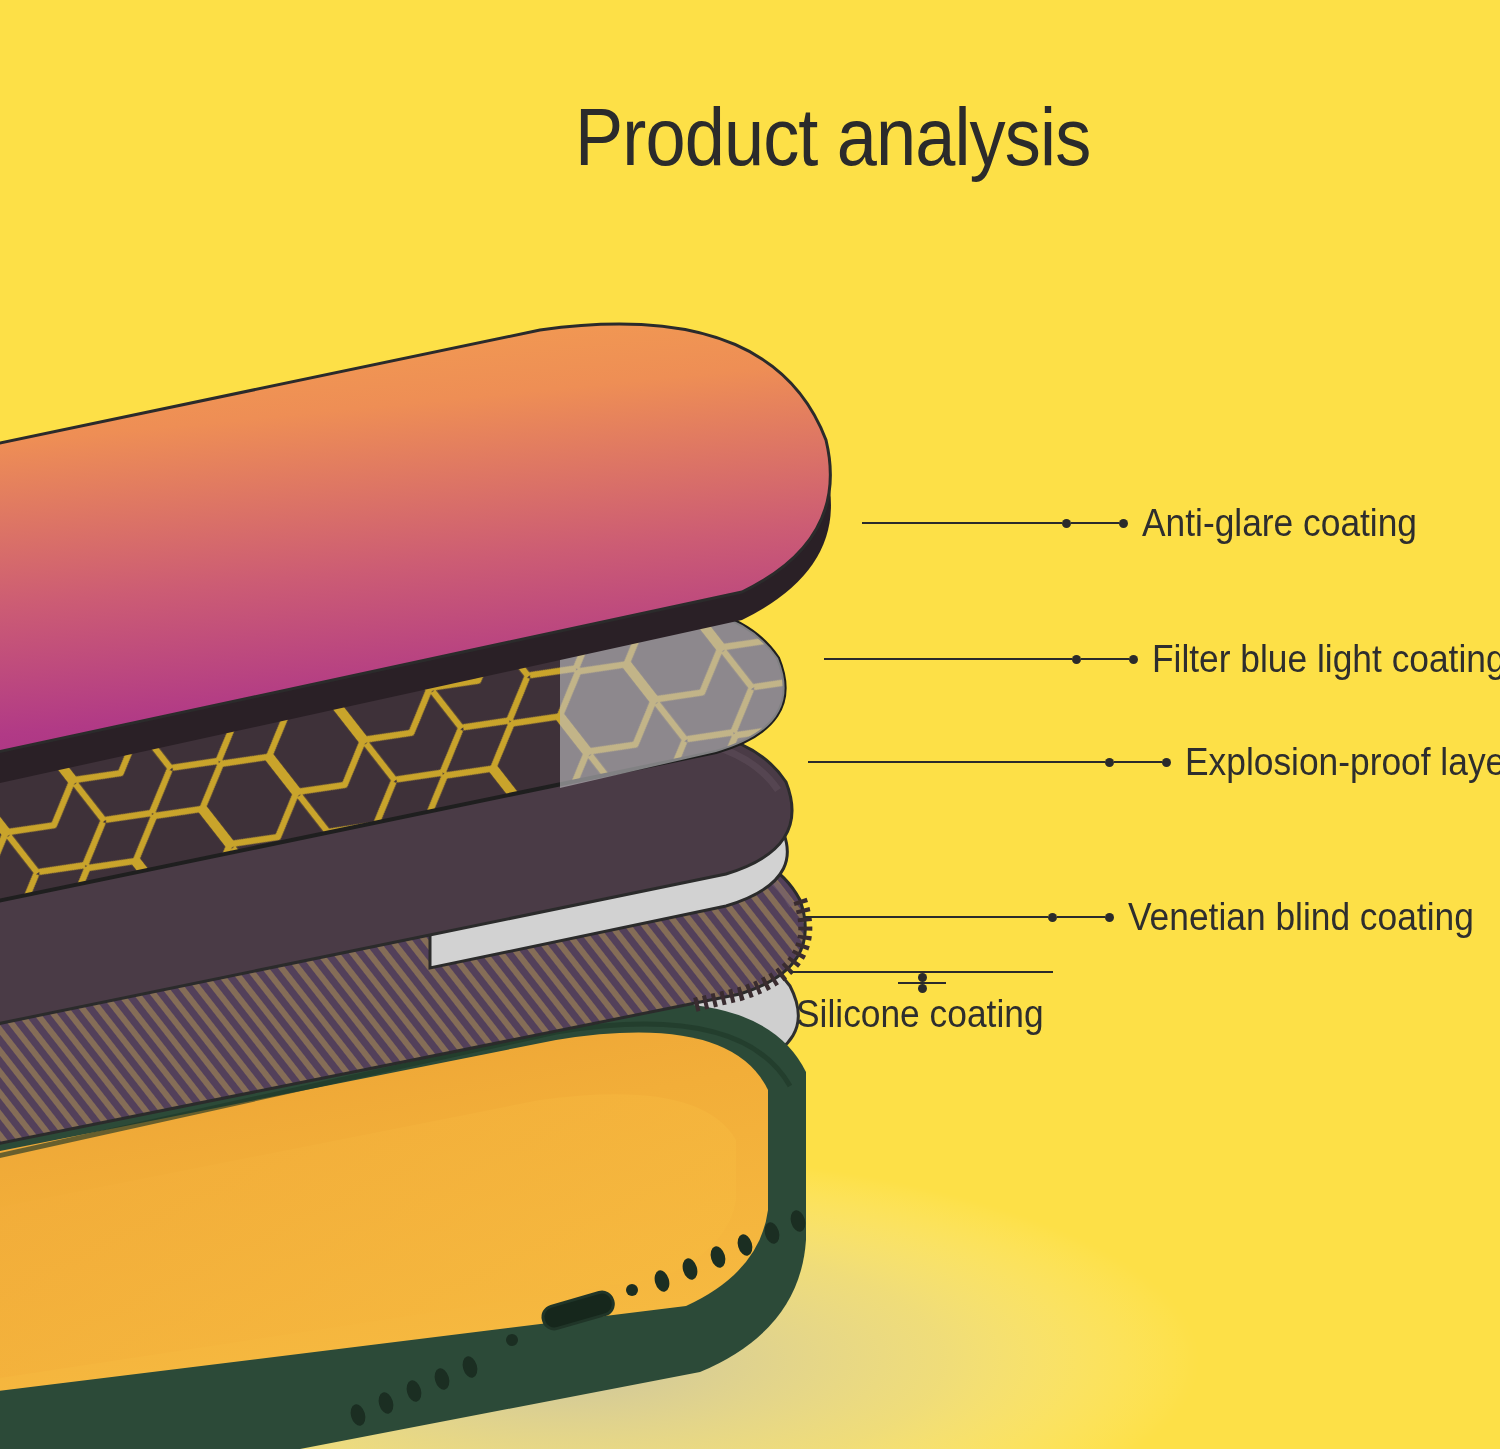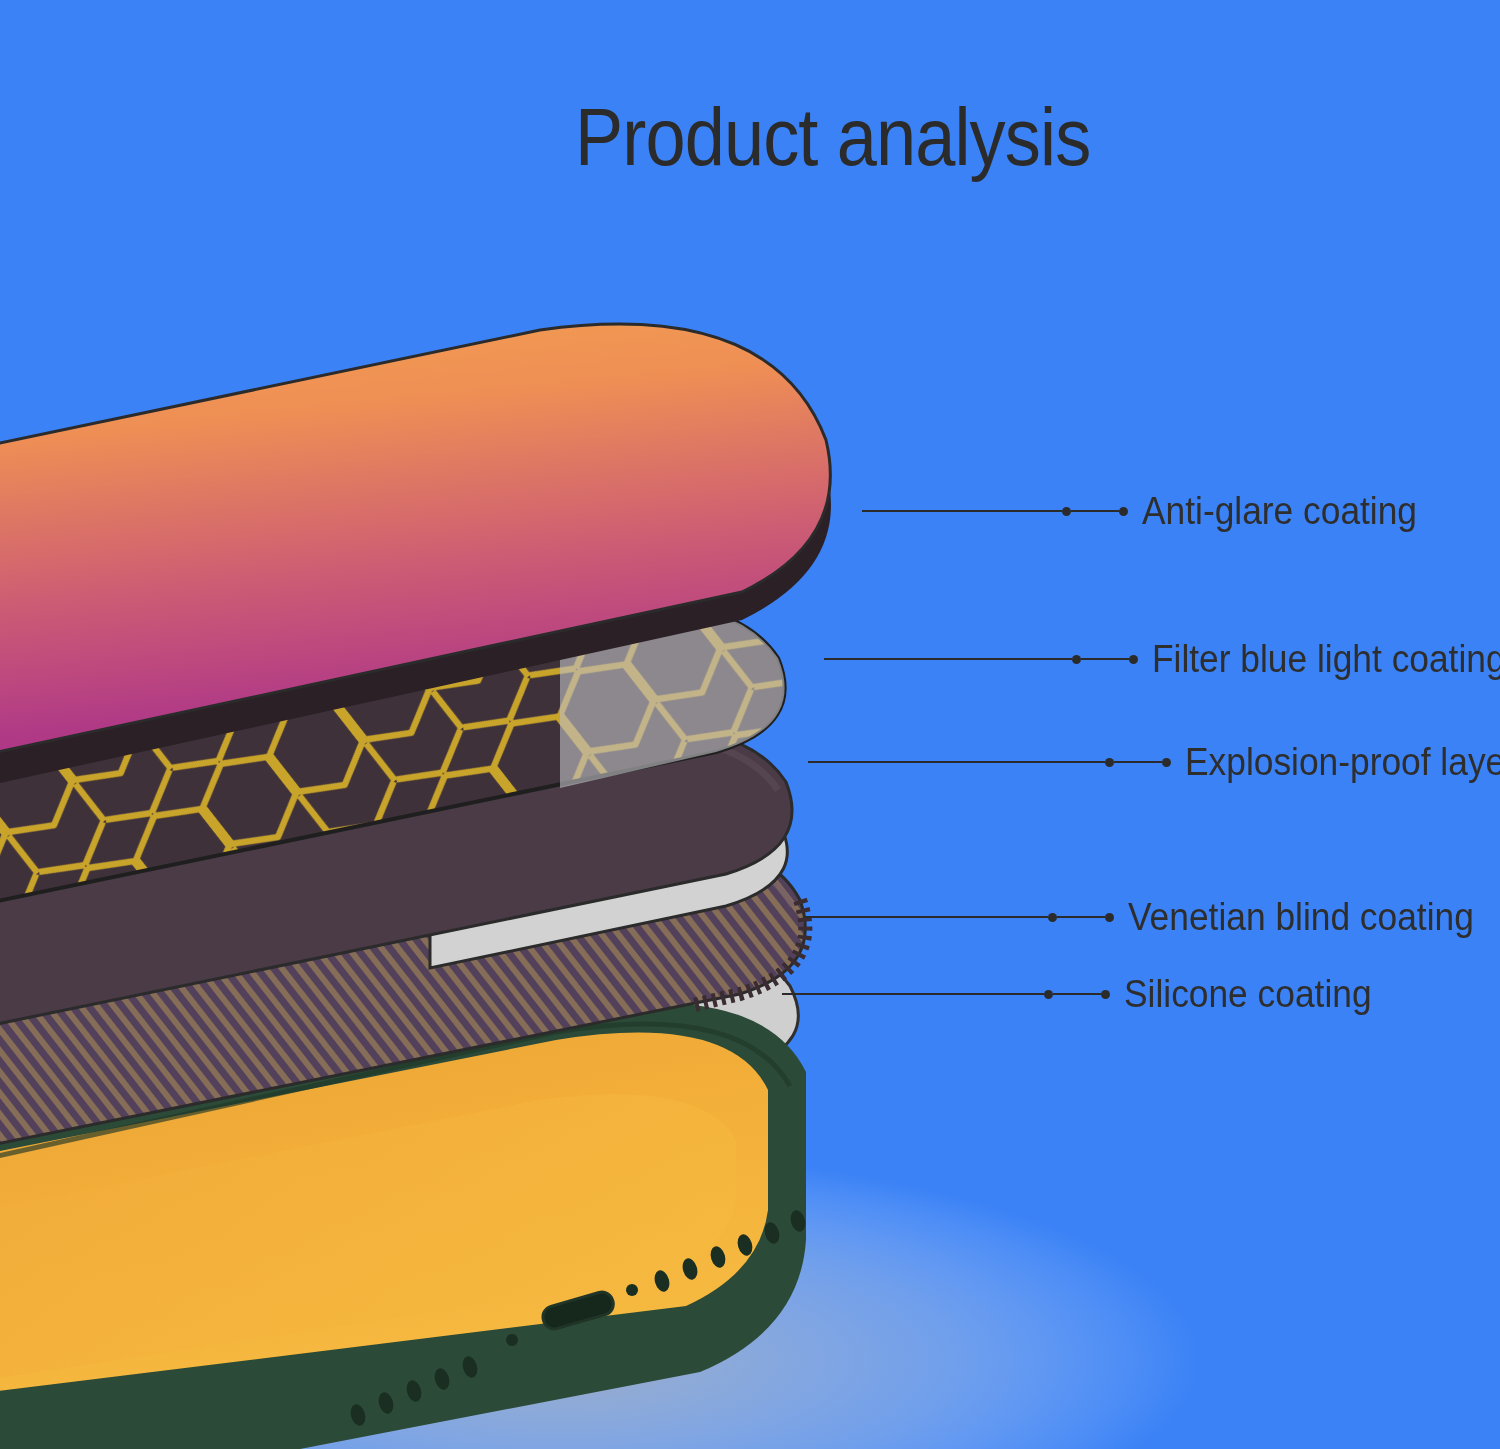--- a/index.html
+++ b/index.html
@@ -4,21 +4,21 @@
 <style>
   html, body {
     margin: 0;
     padding: 0;
     background: #ffffff;
   }
   #stage {
     position: relative;
     width: 1500px;
     height: 1449px;
-    background: #3b82f6;
+    background: #fde047;
     overflow: hidden;
     font-family: "Liberation Sans", sans-serif;
   }
 
   
   #page-title {
     position: absolute;
     left: 575px;
     top: 96px;
     width: 830px;
@@ -65,25 +65,25 @@
   .callout .lbl {
     font-size: 38px;
     color: #2e2e2e;
     letter-spacing: 0px;
     margin-left: 14px;
     transform: scaleX(0.93);
     transform-origin: left center;
   }
 
   
-  #callout-0 { left: 862px;  top: 488px; }
+  #callout-0 { left: 862px;  top: 500px; }
   #callout-1 { left: 824px;  top: 636px; }
   #callout-2 { left: 808px;  top: 739px; }
   #callout-3 { left: 804px;  top: 894px; }
-  #callout-4 { left: 782px;  top: 971px; }
+  #callout-4 { left: 782px;  top: 971px; flex-direction: column; }
 
   #callout-0 .seg-a { width: 200px; }
   #callout-1 .seg-a { width: 248px; }
   #callout-2 .seg-a { width: 297px; }
   #callout-3 .seg-a { width: 244px; }
   #callout-4 .seg-a { width: 262px; }
   .callout .seg-b { width: 48px; }
 </style>
 </head>
 <body>

